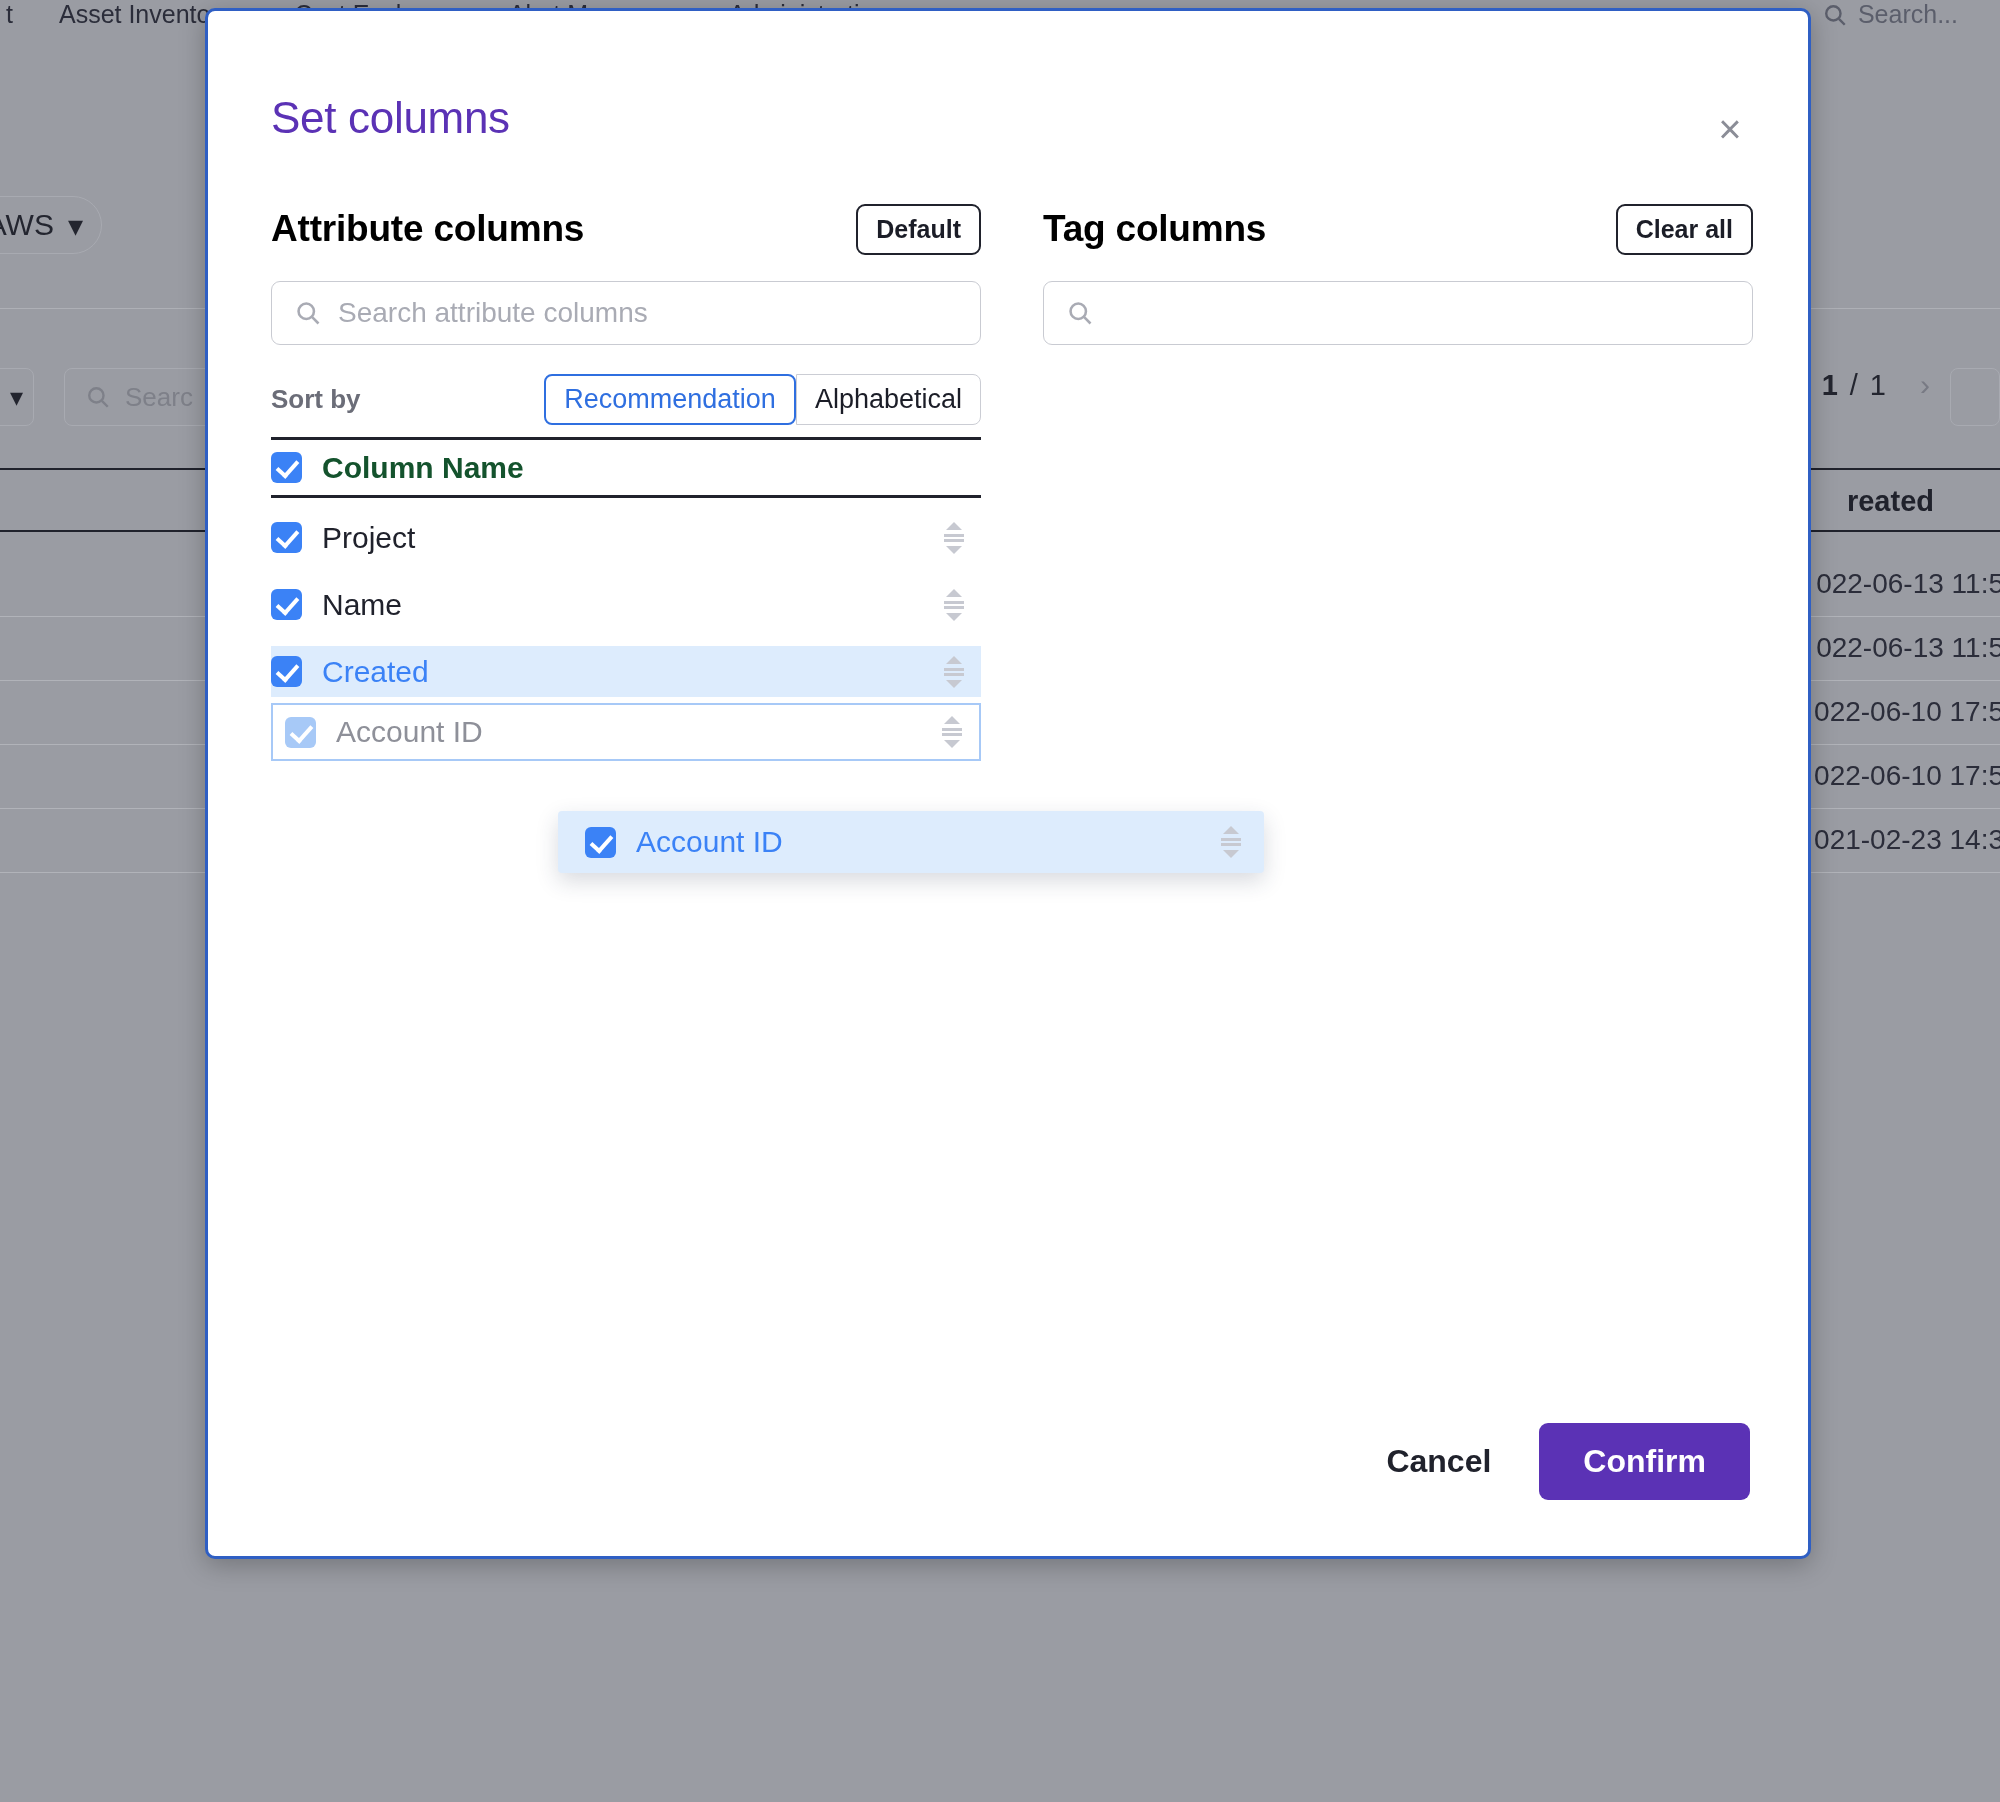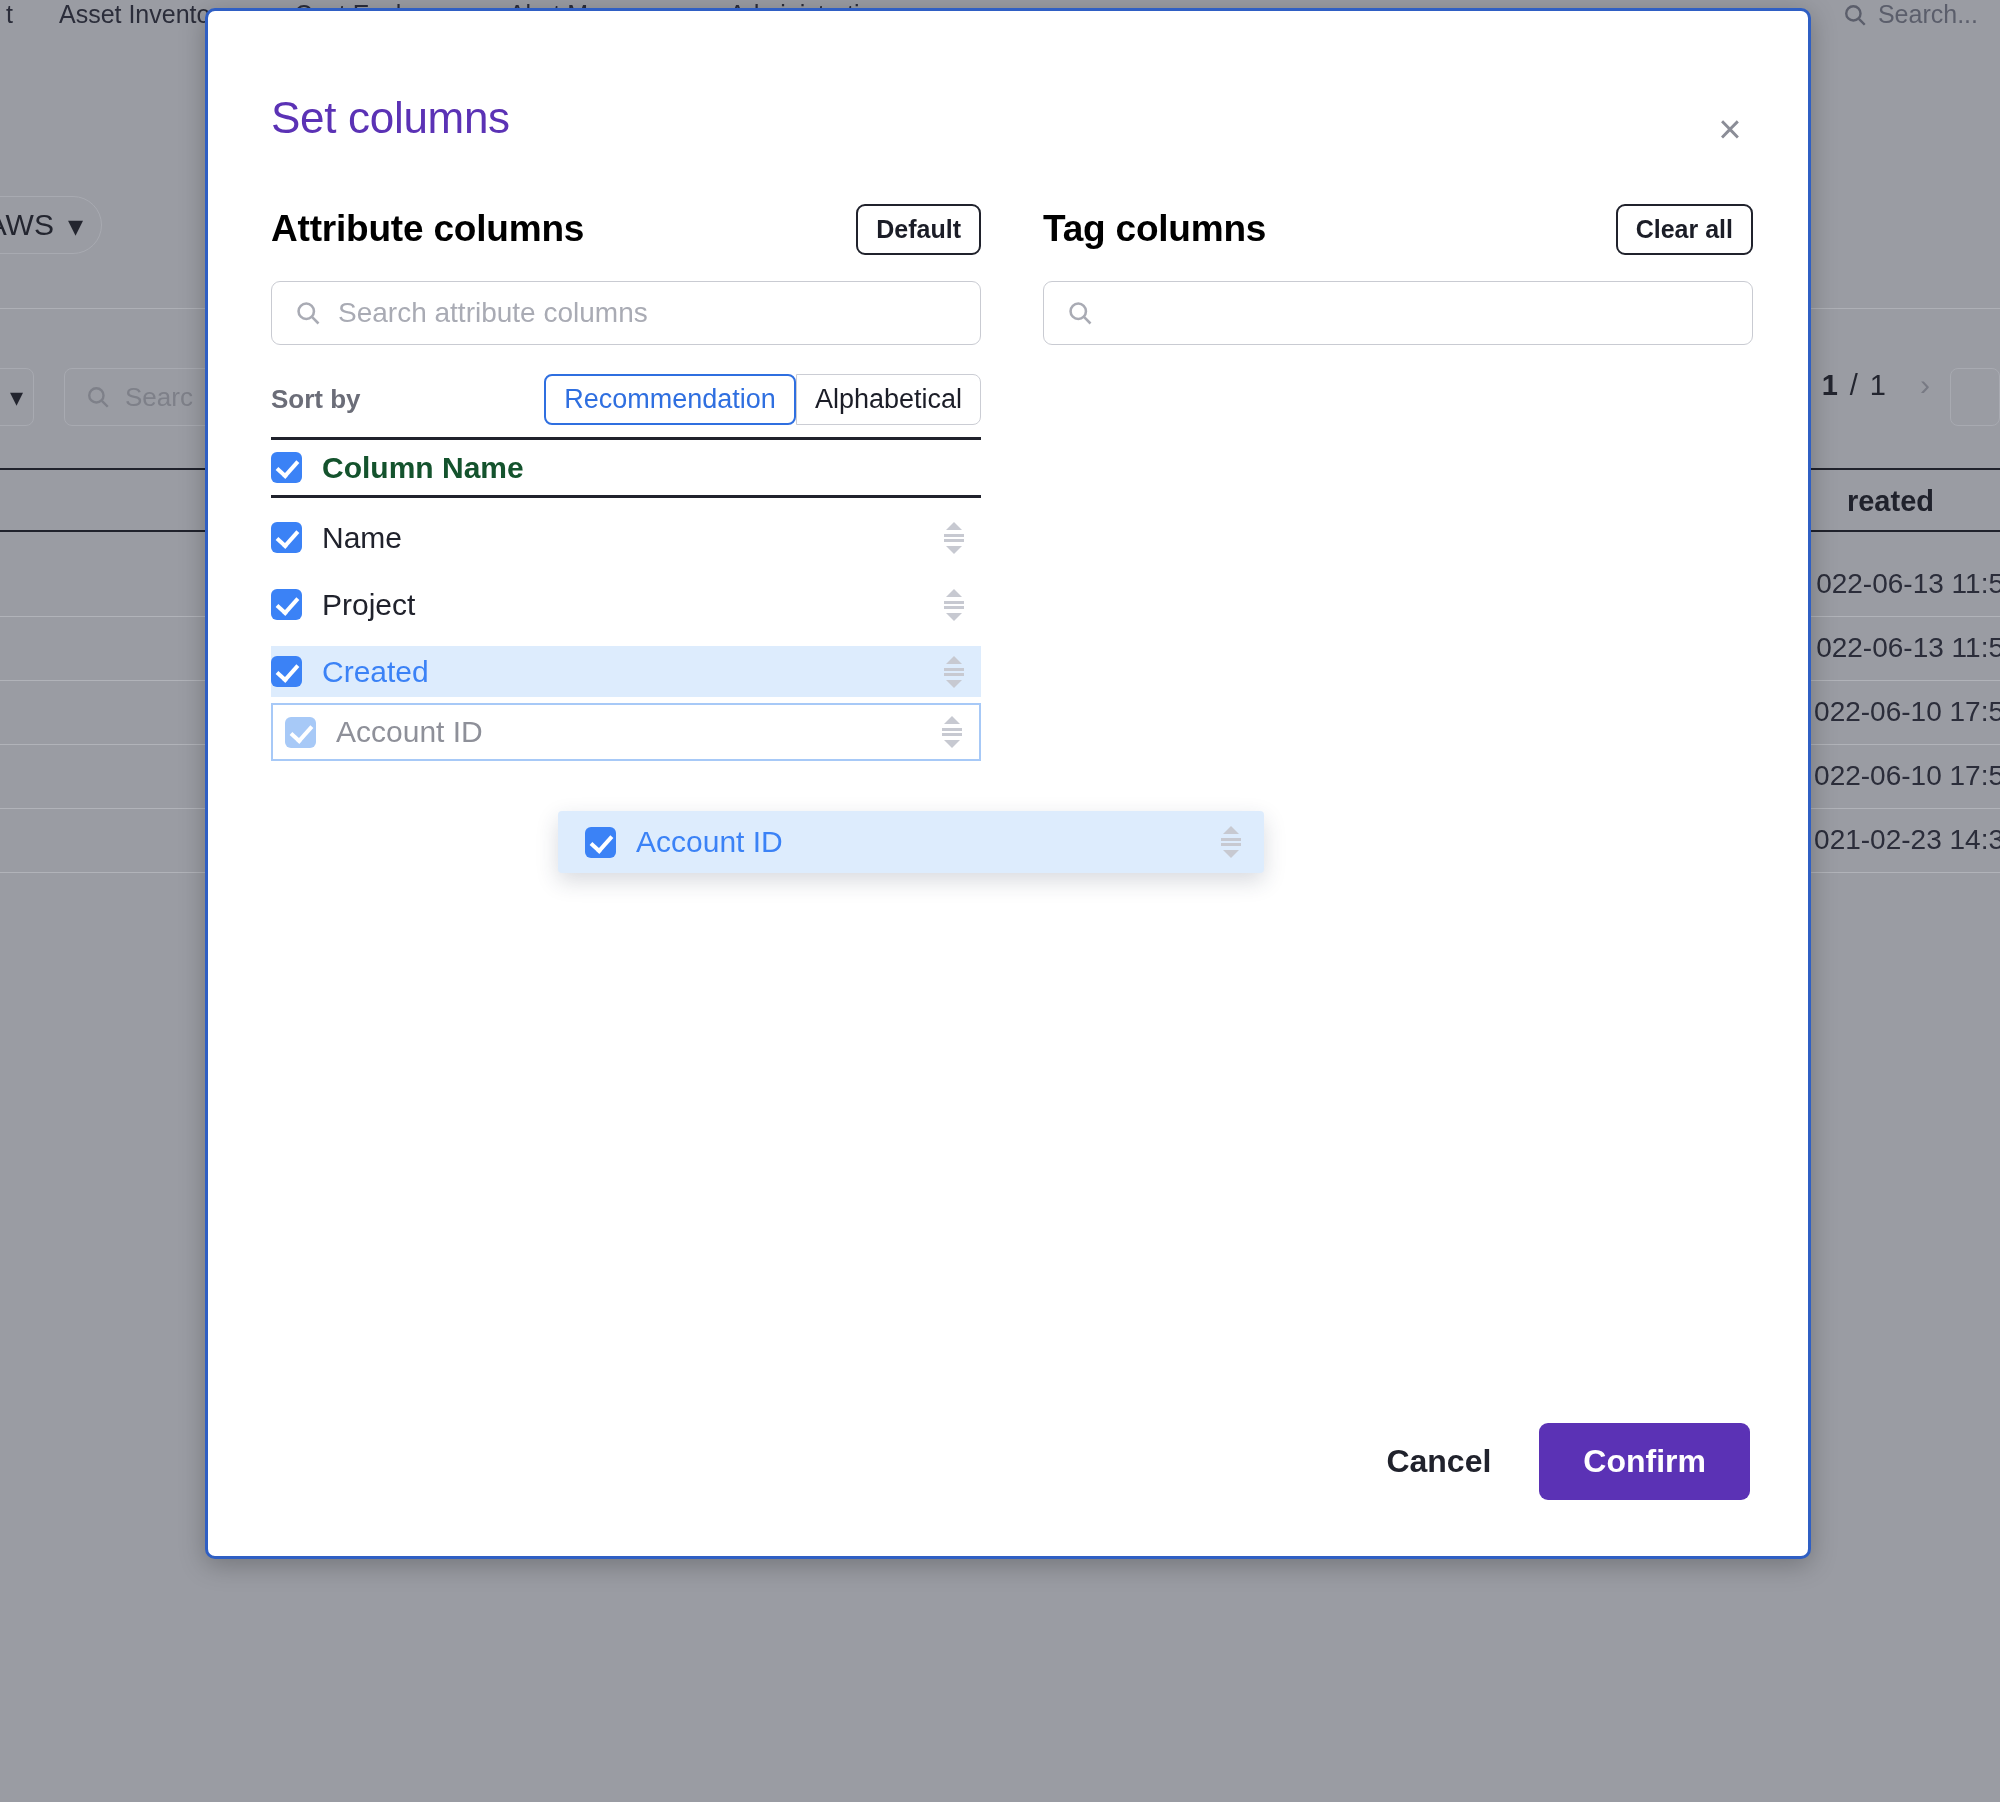--- a/index.html
+++ b/index.html
@@ -23,21 +23,21 @@
   }
   .bg-nav-item {
     color: #2b2d3a;
     font-size: 25px;
     white-space: nowrap;
     display: flex; align-items: center; gap: 8px;
   }
   .bg-nav-item .caret { font-size: 18px; }
 
   .bg-nav-left  { position: absolute; left: 0px;  top: 0px; display:flex; align-items:center; gap:46px; padding-left: 6px;}
-  .bg-nav-right { position: absolute; right: 22px; top: 0px; display: flex; align-items: center; gap: 10px; color:#5b5e6b; font-size:25px;}
+  .bg-nav-right { position: absolute; right: 42px; top: 0px; display: flex; align-items: center; gap: 10px; color:#5b5e6b; font-size:25px;}
 
   .bg-panel {
     position: absolute; left: 0; top: 38px; width: 2000px; height: 1764px;
     background: #9a9ca3;
   }
   .bg-cloudchip {
     position: absolute; left: -48px; top: 158px;
     width: 150px; height: 58px; border-radius: 29px;
     border: 1px solid #a8aab1;
     display: flex; align-items: center; justify-content: flex-end;
@@ -389,34 +389,34 @@
 
     <div class="list-head">
       <span class="cb"></span>
       <span class="hdr-label">Column Name</span>
     </div>
 
     <div style="margin-top:14px;">
 
       <div class="col-row" style="margin-bottom:16px;">
         <span class="cb"></span>
-        <span class="label">Name</span>
+        <span class="label">Project</span>
         <span class="drag-handle">
           <span class="chev up"></span>
             <span class="bars">
               <i></i>
               <i></i>
             </span>
             <span class="chev down"></span>
         </span>
       </div>
 
       <div class="col-row" style="margin-bottom:16px;">
         <span class="cb"></span>
-        <span class="label">Project</span>
+        <span class="label">Name</span>
         <span class="drag-handle">
           <span class="chev up"></span>
             <span class="bars">
               <i></i>
               <i></i>
             </span>
             <span class="chev down"></span>
         </span>
       </div>
 

